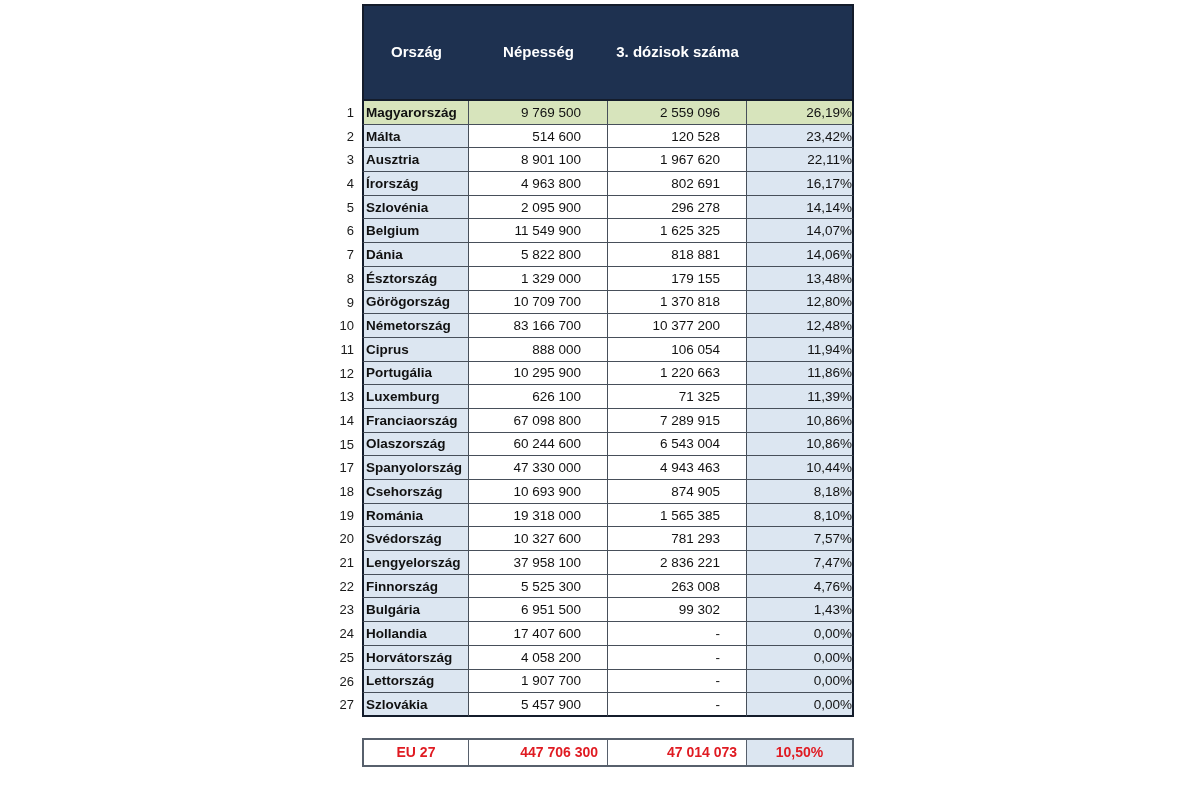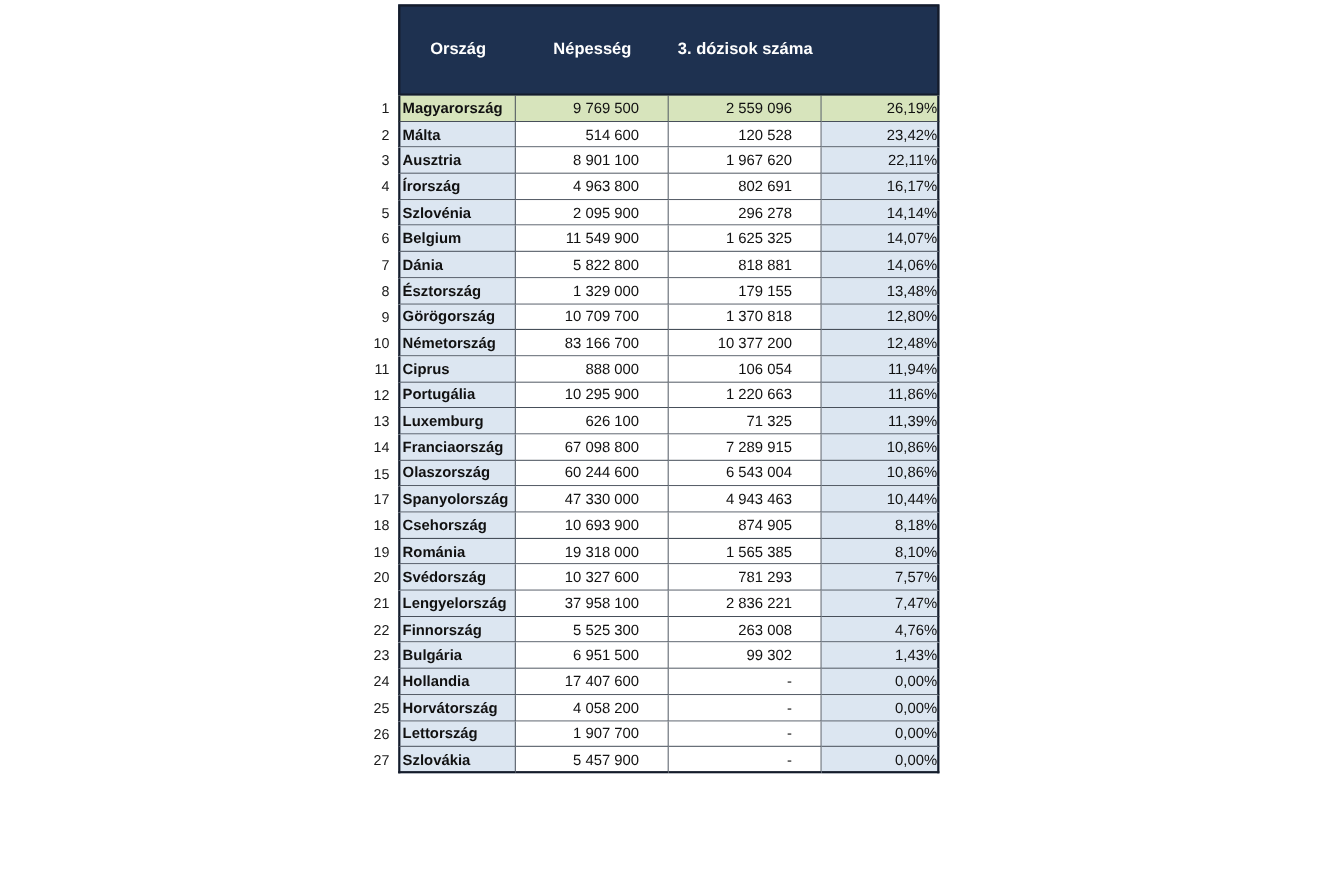--- a/index.html
+++ b/index.html
@@ -9,21 +9,21 @@
     overflow: hidden;
     font-family: "Liberation Sans", sans-serif;
   }
   .canvas { position: relative; width: 1200px; height: 795px; background: #fff; }
   .sheet { position: absolute; left: 333px; top: 4px; }
 
   
   .head-row { display: flex; }
   .head-gutter { width: 29px; }
   .thead {
-    width: 492px; height: 83px; box-sizing: border-box;
+    width: 492px; height: 97px; box-sizing: border-box;
     background: #1e3150;
     border: 2px solid #141c2b;
     display: flex; align-items: stretch;
     color: #ffffff; font-weight: bold; font-size: 15px;
   }
   .h { display: flex; align-items: center; justify-content: center; text-align: center; line-height: 1.25; }
   .h1 { width: 105px; }
   .h2 { width: 139px; }
   .h3 { width: 139px; }
   .h4 { width: 105px; padding: 0 6px; box-sizing: border-box; }
@@ -257,15 +257,24 @@
   </div>
         <div class="t-row last">
     <div class="g">27</div>
     <div class="c c1">Szlovákia</div>
     <div class="c c2">5 457 900</div>
     <div class="c c3">-</div>
     <div class="c c4">0,00%</div>
   </div>
       </div>
 
+    <div class="foot-row">
+      <div class="head-gutter"></div>
+      <div class="tfoot">
+        <div class="f f1">EU 27</div>
+        <div class="f f2">447 706 300</div>
+        <div class="f f3">47 014 073</div>
+        <div class="f f4">10,50%</div>
+      </div>
+    </div>
 
   </div>
 </div>
 
 </body></html>

